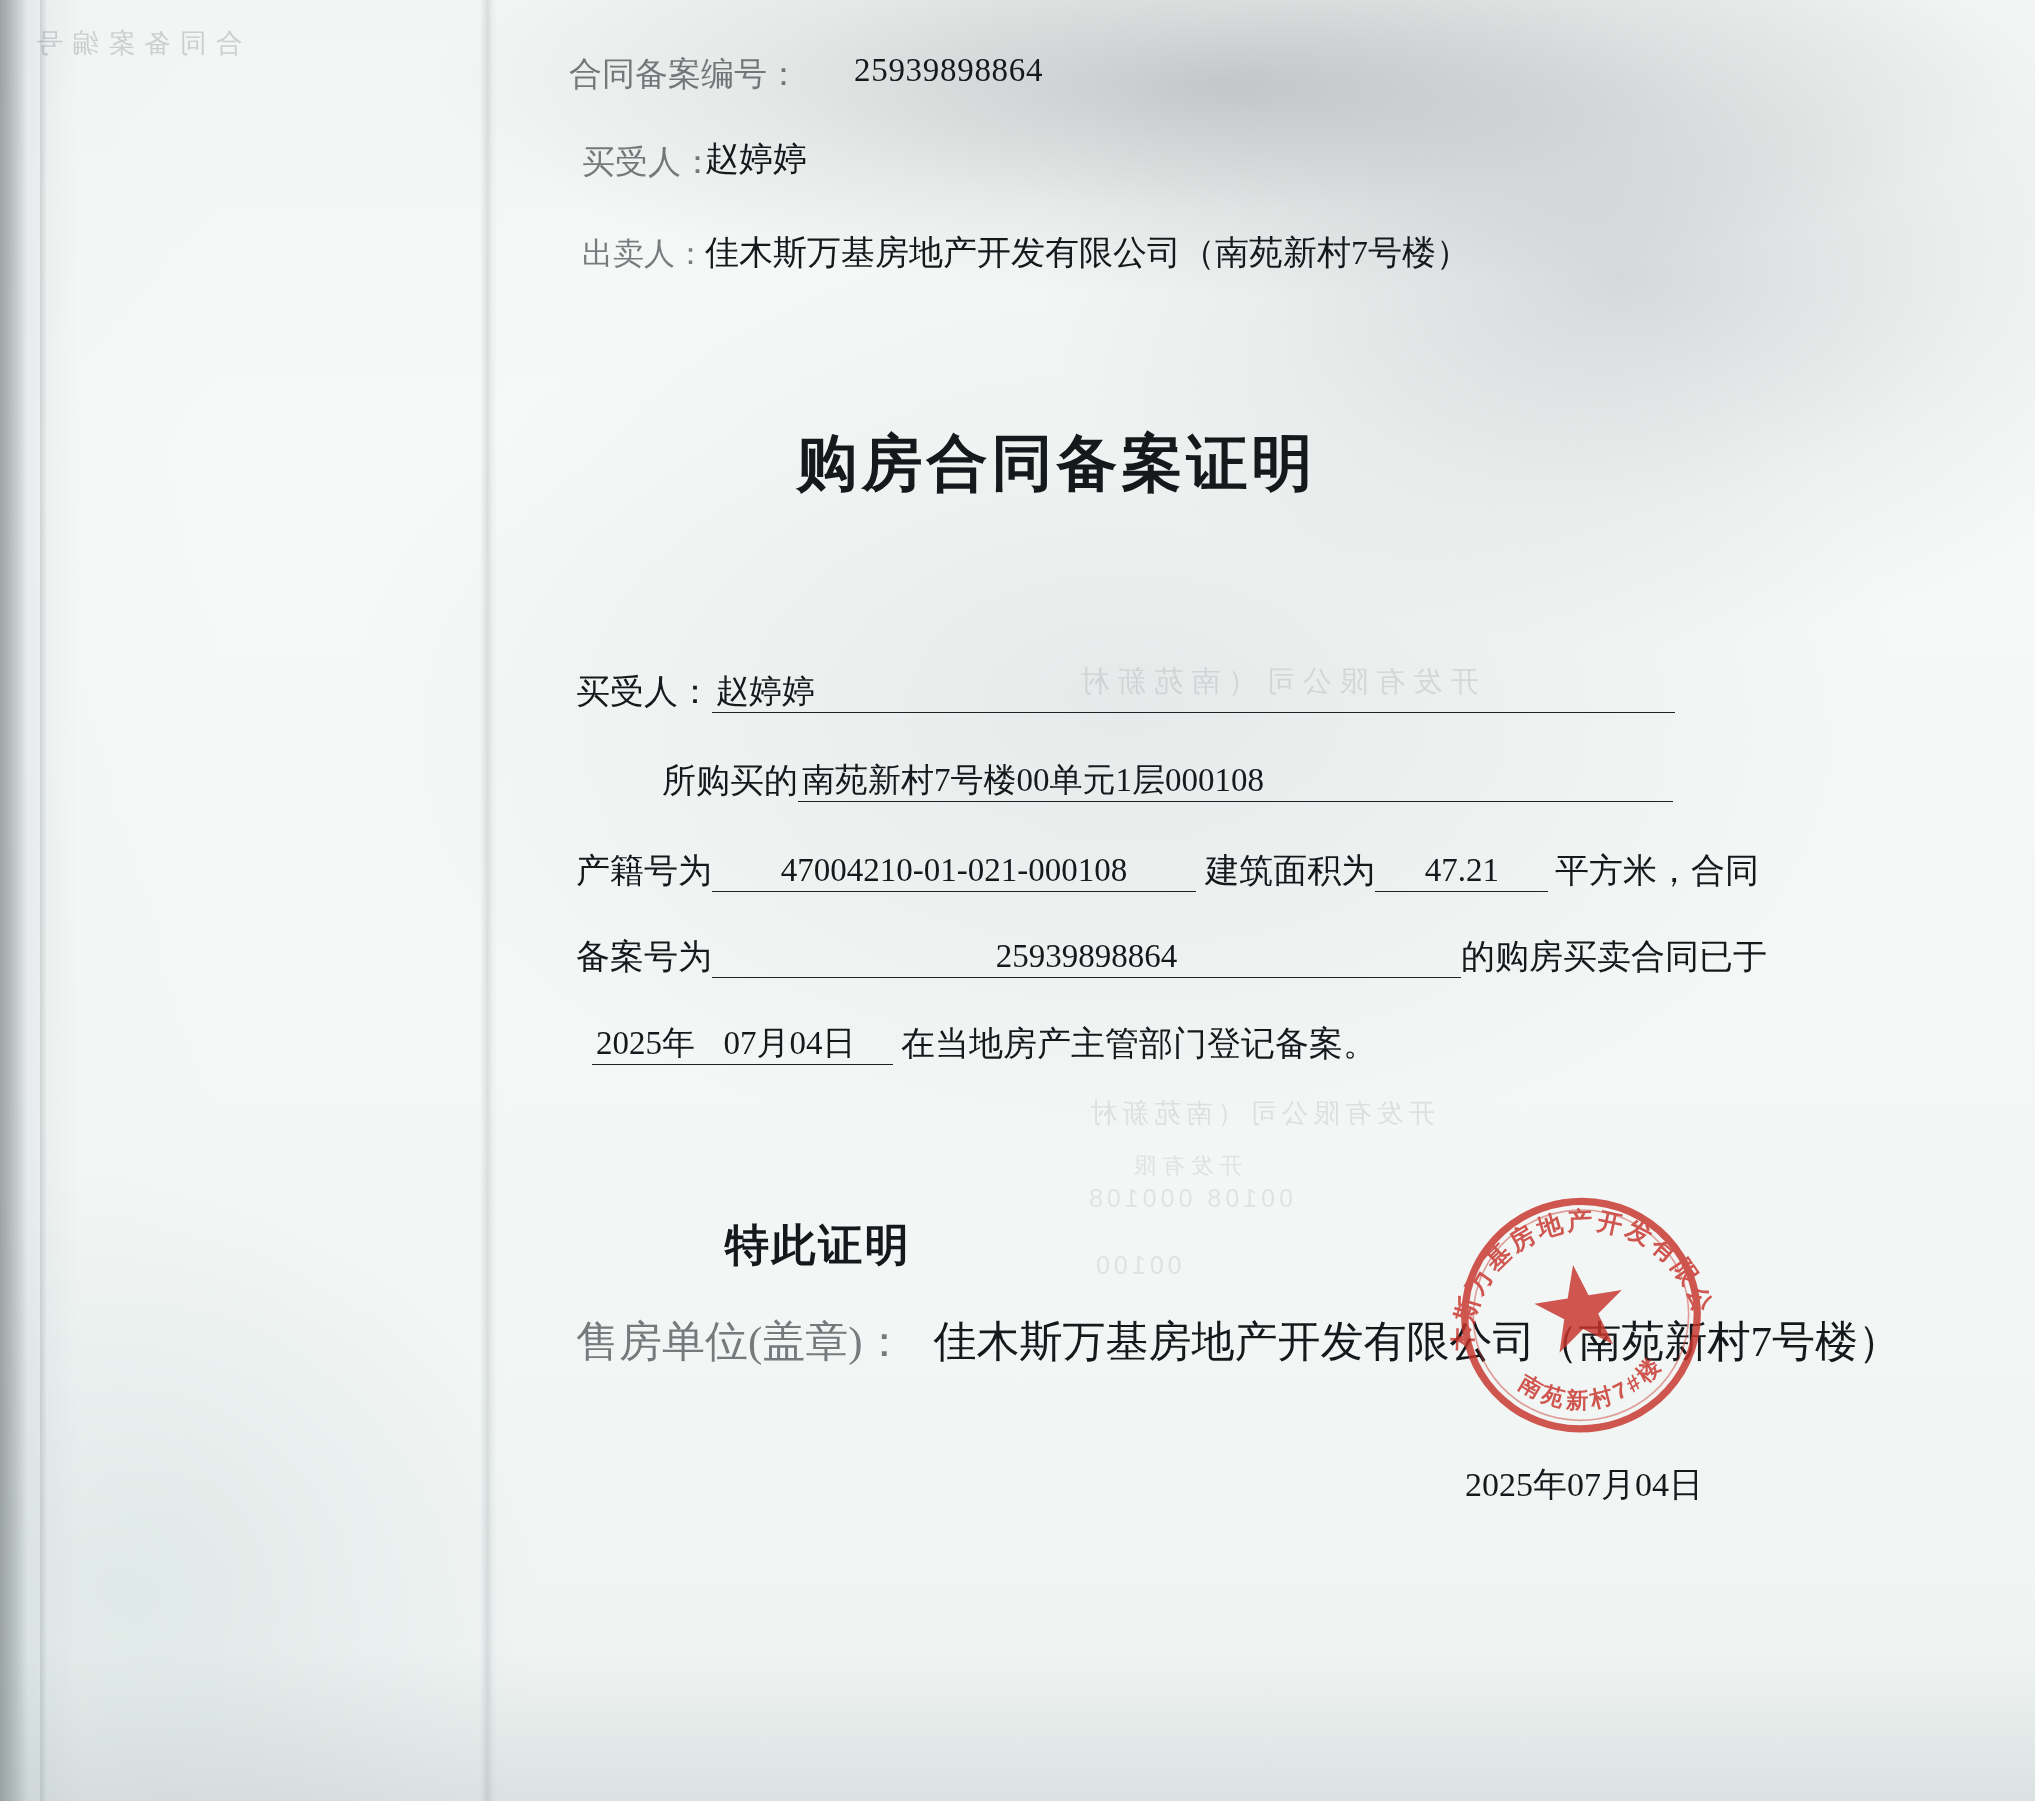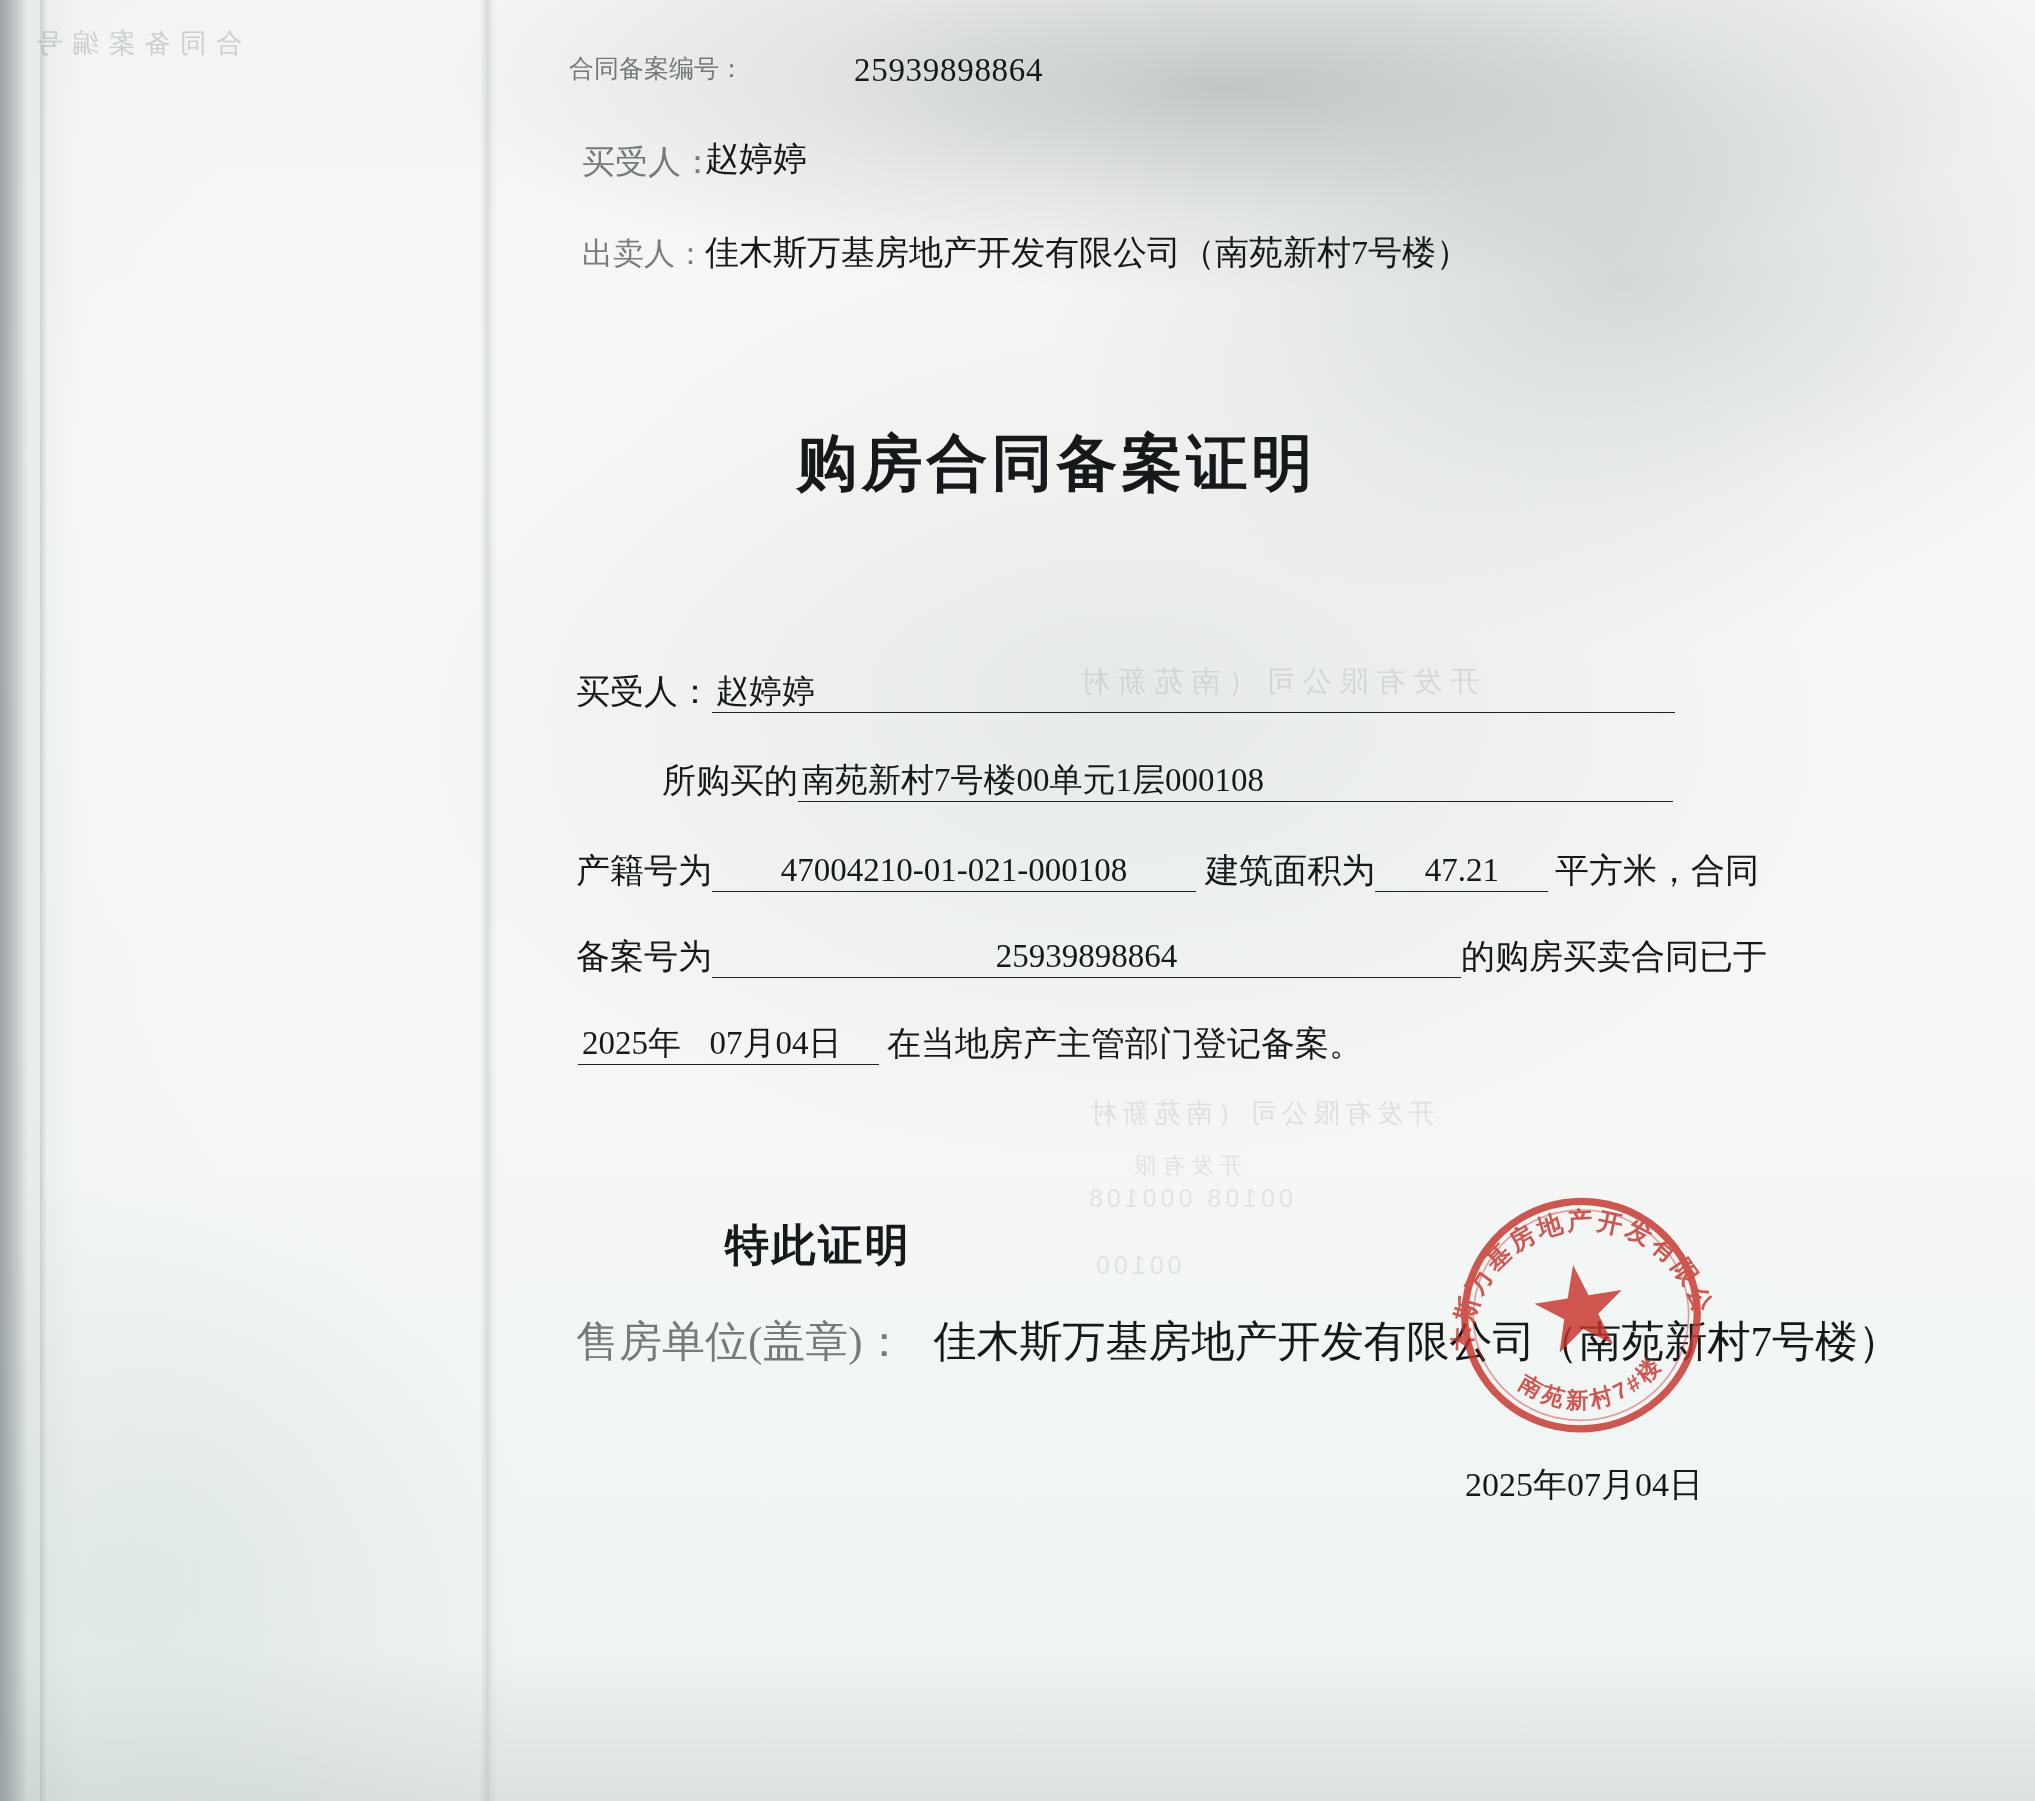--- a/index.html
+++ b/index.html
@@ -124,21 +124,21 @@
   .ln {
     position: absolute;
     white-space: nowrap;
     font-family: "Liberation Serif", "DejaVu Serif", serif;
   }
   .label-faded {
     color: rgba(40,46,50,0.62);
   }
 
   
-  #hdr-record-label { top: 52px;  left: 569px; font-size: 25px; }
+  #hdr-record-label { top: 52px;  left: 569px; font-size: 33px; }
   #hdr-record-value { top: 52px;  left: 854px; font-size: 33px; letter-spacing: 0.7px; }
   #hdr-buyer-label  { top: 140px; left: 582px; font-size: 33px; }
   #hdr-buyer-value  { top: 136px; left: 705px; font-size: 34px; }
   #hdr-seller-label { top: 233px; left: 582px; font-size: 31px; }
   #hdr-seller-value { top: 230px; left: 705px; font-size: 34px; }
 
   
   #doc-title {
     position: absolute;
     top: 423px;
@@ -168,21 +168,21 @@
     padding: 0 4px 4px 4px;
     font-size: 33px;
   }
   .fill.left { text-align: left; }
   .txt { padding-bottom: 4px; }
 
   #row-buyer   { top: 675px; left: 576px; }
   #row-unit    { top: 764px; left: 662px; }
   #row-cert    { top: 854px; left: 576px; }
   #row-record  { top: 940px; left: 576px; }
-  #row-date    { top: 1027px; left: 578px; }
+  #row-date    { top: 1027px; left: 592px; }
 
   #row-special { position: absolute; top: 1216px; left: 725px; font-size: 44px; letter-spacing: 2.6px; font-weight: bold; }
 
   #row-seal    { position: absolute; top: 1313px; left: 576px; font-size: 43px; white-space: nowrap; }
   #row-sign-date { position: absolute; top: 1462px; left: 1465px; font-size: 34px; white-space: nowrap; }
 
   
   .seal {
     position: absolute;
     top: 1165px;

